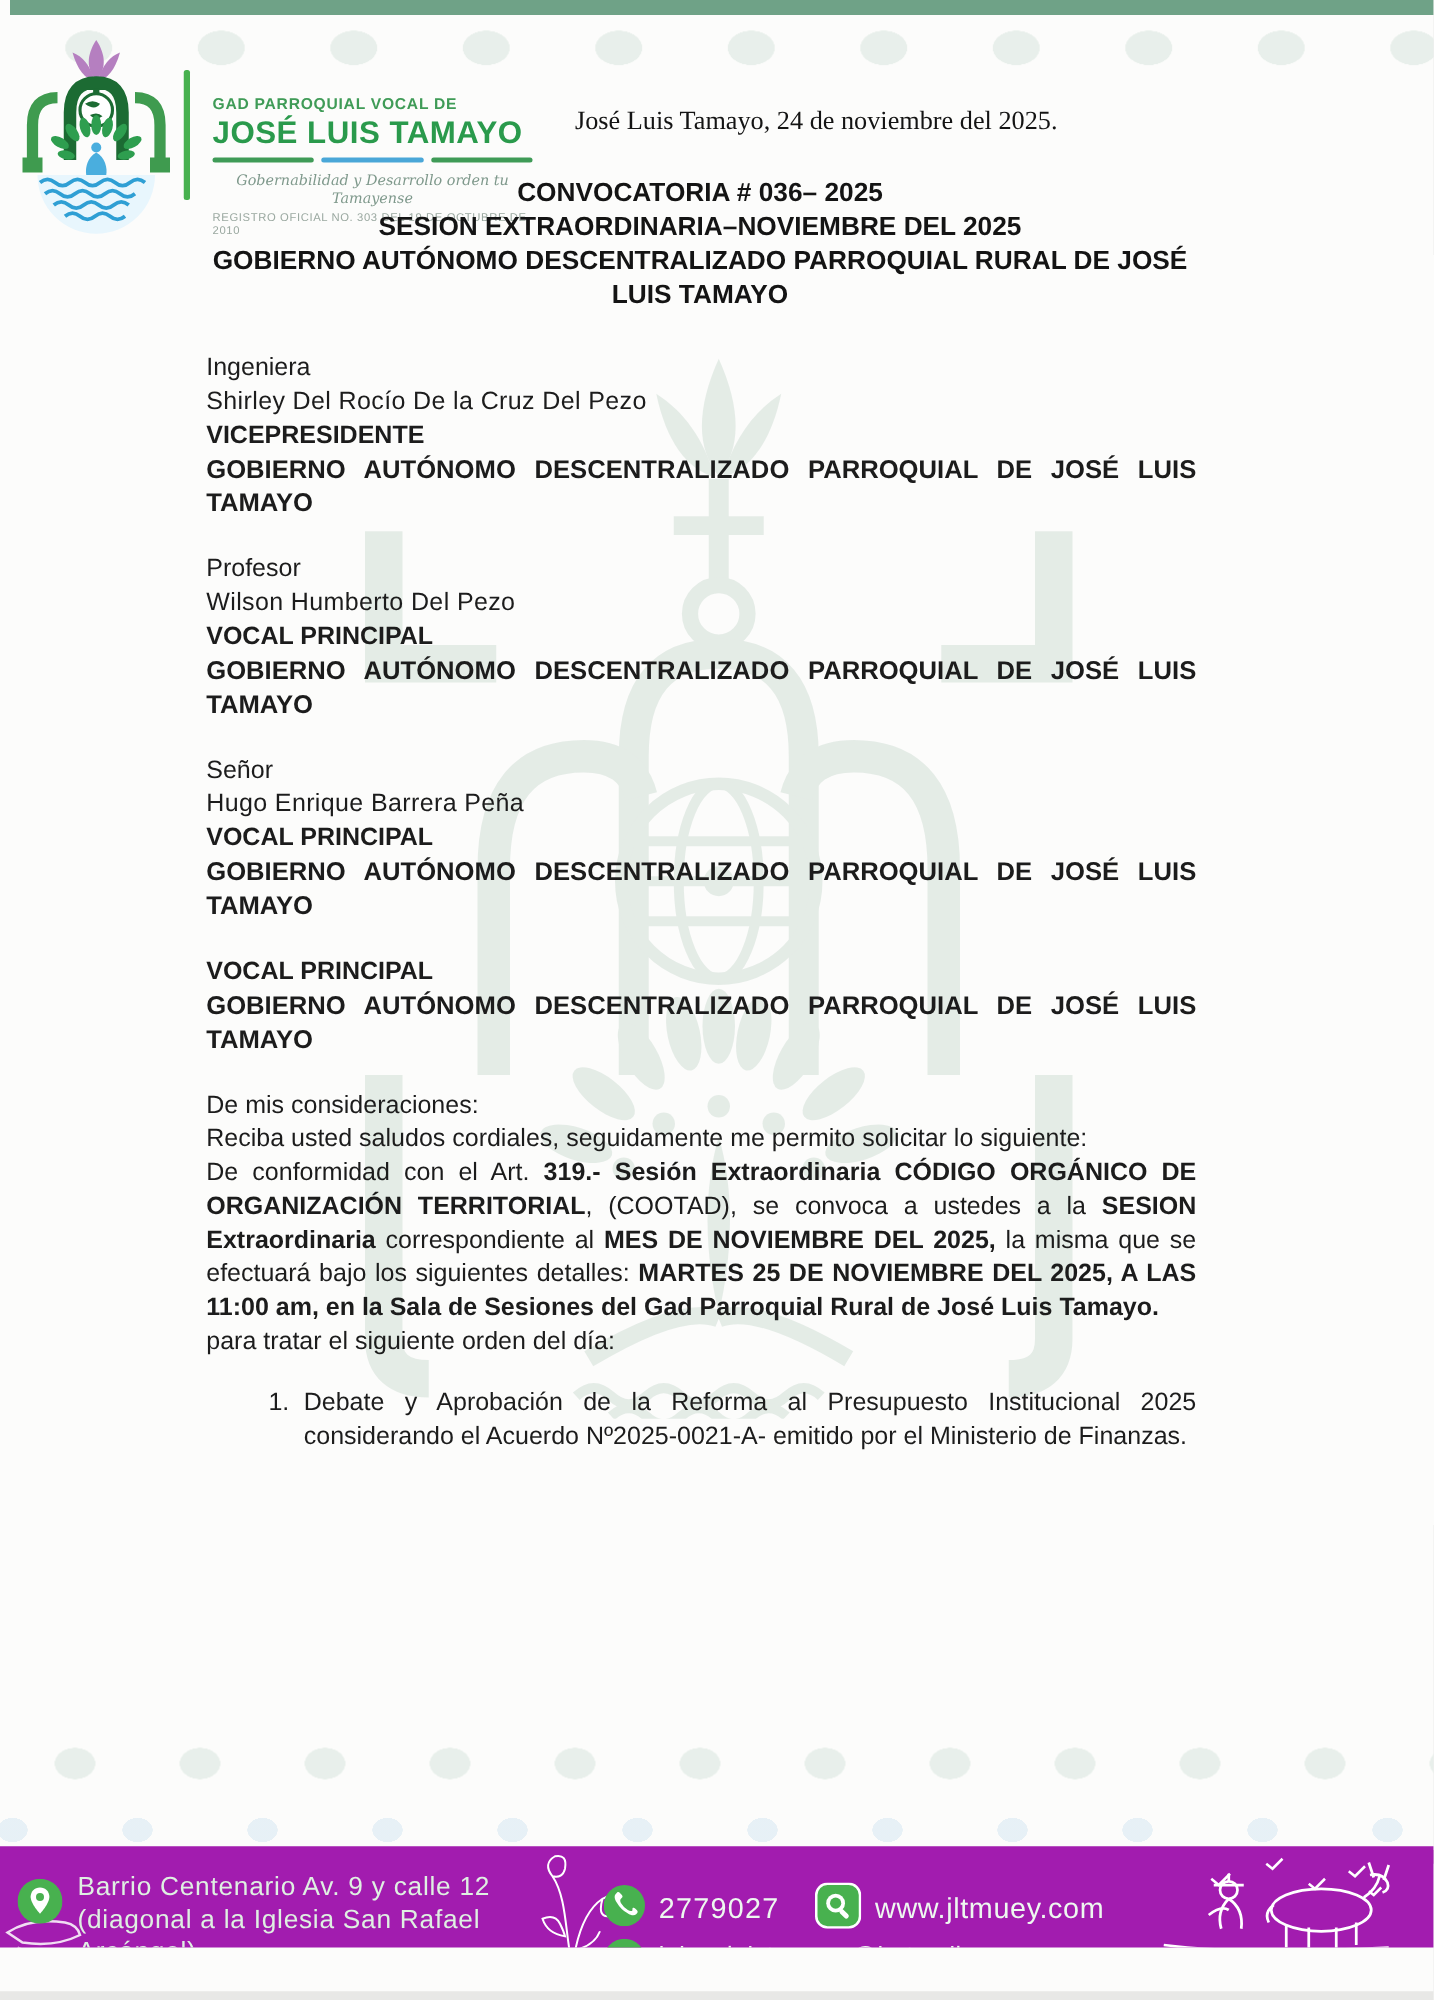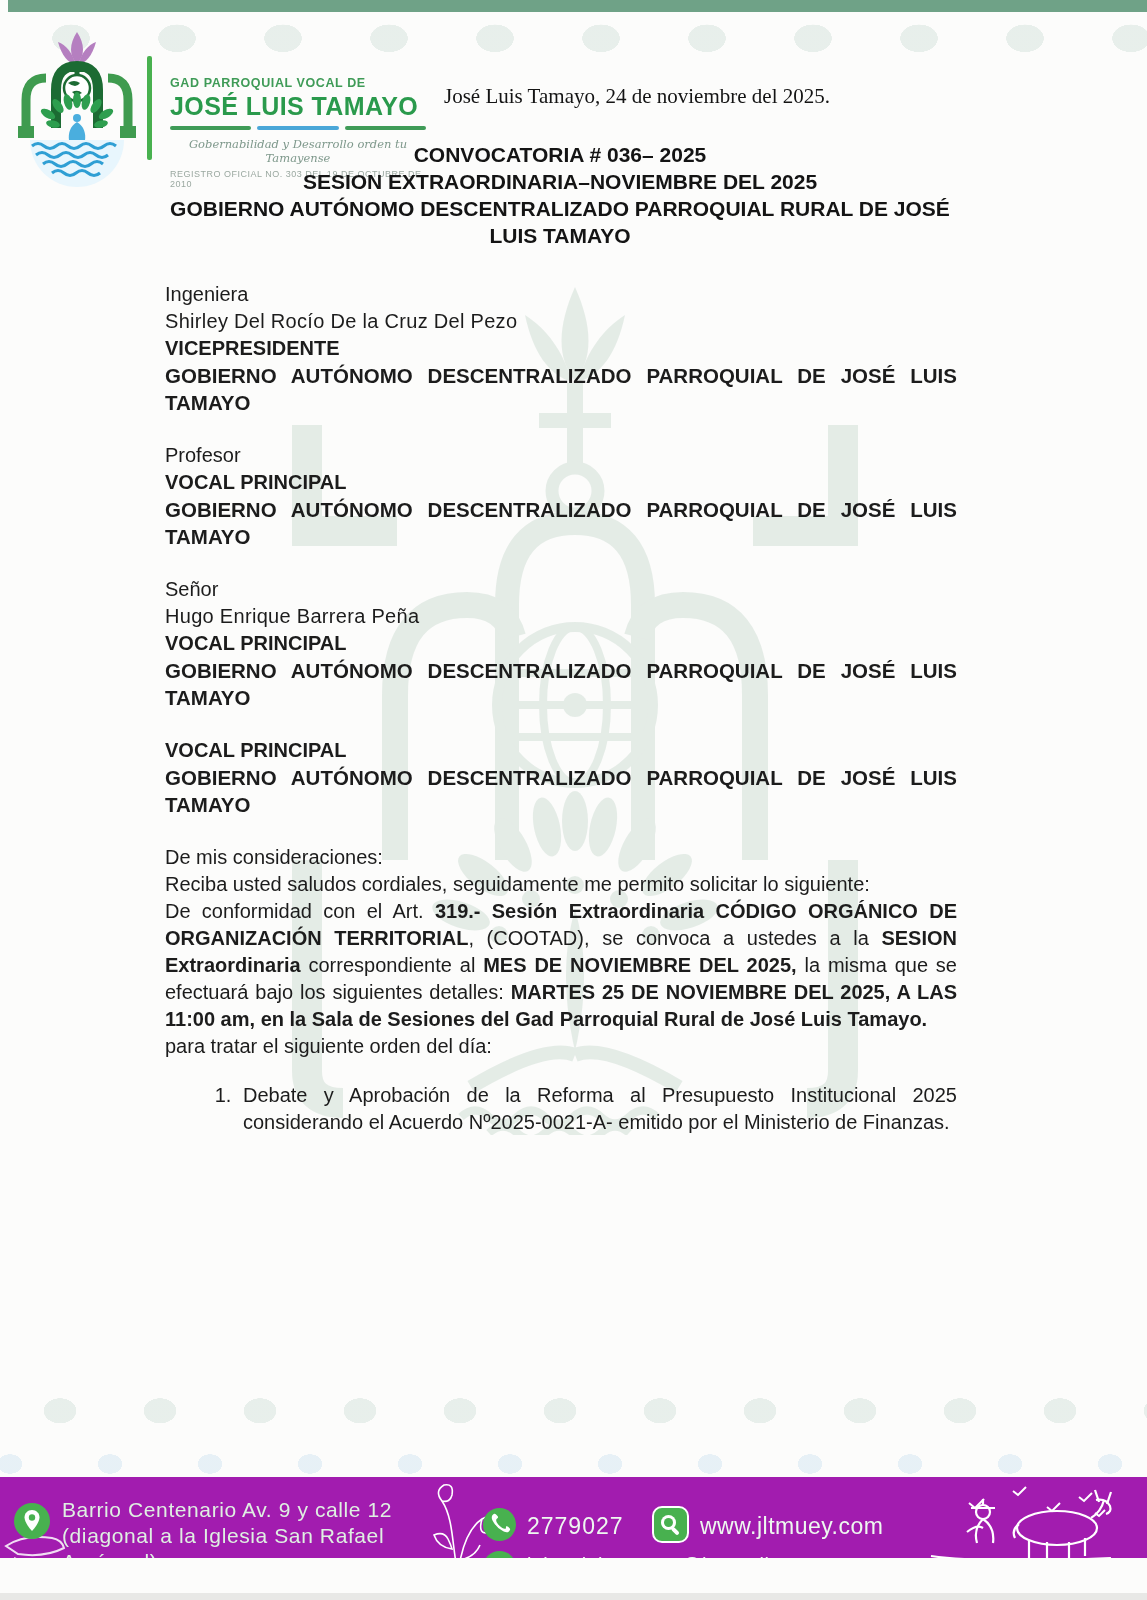--- a/index.html
+++ b/index.html
@@ -25,21 +25,21 @@
   .vbar{position:absolute;left:147px;top:56px;width:5px;height:104px;background:#48b14f;border-radius:2px;}
   .lh-text{position:absolute;left:170px;top:76px;width:272px;}
   .lh-small{font-size:12.5px;font-weight:bold;color:#3f9b57;letter-spacing:.6px;}
   .lh-name{font-size:25px;font-weight:bold;color:#2a9a4c;letter-spacing:.4px;margin-top:2px;}
   .lh-rule{display:flex;gap:6px;margin-top:5px;width:256px;}
   .seg{height:4px;flex:1;border-radius:2px;}
   .seg.g{background:#3f9b57}.seg.b{background:#4aa7d8}
   .lh-tagline{margin-top:7px;font-family:"DejaVu Serif",serif;font-style:italic;font-size:11.5px;
     color:#7e988b;text-align:center;width:256px;}
   .lh-registro{margin-top:4px;font-size:9px;color:#9aa8a0;letter-spacing:.5px;}
-  .dateline{position:absolute;left:444px;top:84px;font-family:"Liberation Serif",serif;font-size:21px;color:#141414;}
+  .dateline{position:absolute;left:460px;top:84px;font-family:"Liberation Serif",serif;font-size:21px;color:#141414;}
 
   
   .title-block{position:absolute;left:150px;top:141px;width:820px;text-align:center;
     font-weight:bold;font-size:21px;line-height:27px;color:#141414;}
 
   
   .main{position:absolute;left:165px;top:281px;width:792px;font-size:20px;line-height:27px;}
   .main p{margin:0;}
   .recipient{margin-bottom:26px;}
   .r-name{letter-spacing:.3px;}
@@ -182,20 +182,21 @@
 
     <div class="recipient">
       <p class="r-title">Ingeniera</p>
       <p class="r-name">Shirley Del Rocío De la Cruz Del Pezo</p>
       <p class="r-role">VICEPRESIDENTE</p>
       <p class="r-org">GOBIERNO AUTÓNOMO DESCENTRALIZADO PARROQUIAL DE JOSÉ LUIS TAMAYO</p>
     </div>
 
     <div class="recipient">
       <p class="r-title">Profesor</p>
+      <p class="r-name">Wilson Humberto Del Pezo</p>
       <p class="r-role">VOCAL PRINCIPAL</p>
       <p class="r-org">GOBIERNO AUTÓNOMO DESCENTRALIZADO PARROQUIAL DE JOSÉ LUIS TAMAYO</p>
     </div>
 
     <div class="recipient">
       <p class="r-title">Señor</p>
       <p class="r-name">Hugo Enrique Barrera Peña</p>
       <p class="r-role">VOCAL PRINCIPAL</p>
       <p class="r-org">GOBIERNO AUTÓNOMO DESCENTRALIZADO PARROQUIAL DE JOSÉ LUIS TAMAYO</p>
     </div>

